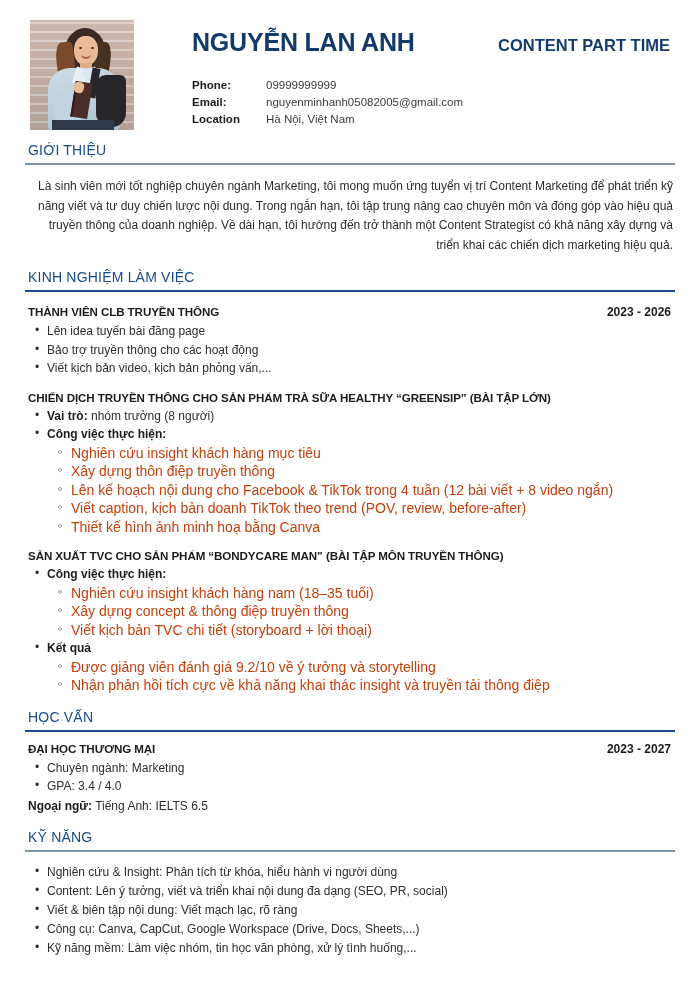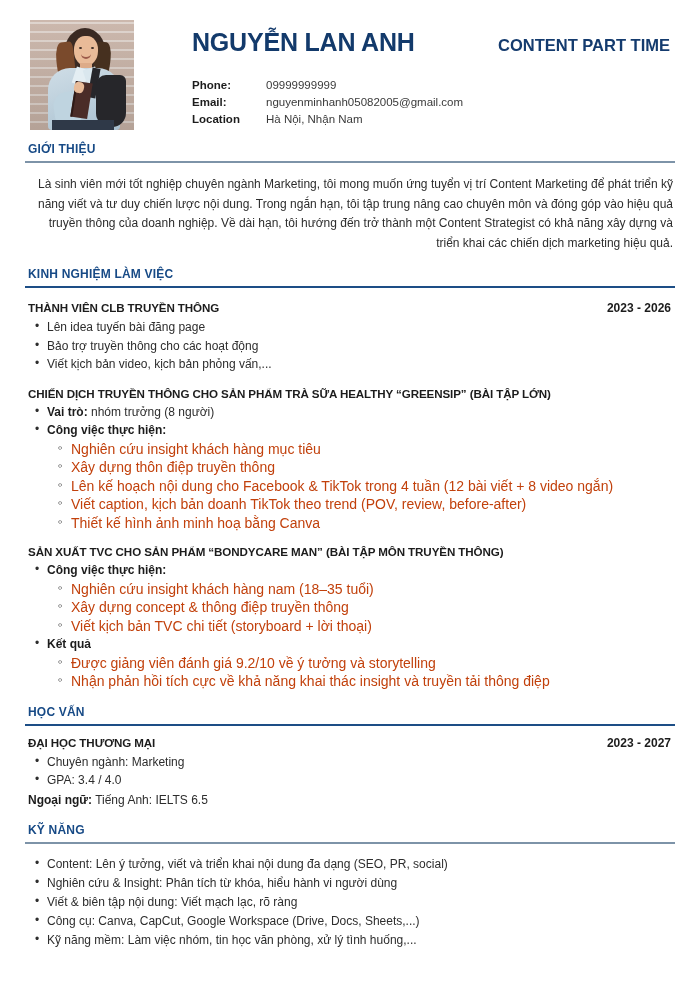--- a/index.html
+++ b/index.html
@@ -210,22 +210,22 @@
     width: 74px;
     flex: 0 0 74px;
     font-weight: bold;
     color: #1d1d1d;
   }
   .contact-value { color: #3a3a3a; }
 
   
   .section { margin-top: 14px; }
   .section-head {
-    font-size: 12px;
-    font-weight: bold;
+    font-size: 14px;
+    font-weight: normal;
     color: #174a86;
     letter-spacing: 0.2px;
     padding-left: 3px;
   }
   .rule {
     height: 2px;
     background: #7d93a8;
     margin-top: 5px;
   }
   .rule.dark { background: #1d4e86; }
@@ -354,21 +354,21 @@
         <div class="contact-row">
           <span class="contact-label">Phone:</span>
           <span class="contact-value">09999999999</span>
         </div>
         <div class="contact-row">
           <span class="contact-label">Email:</span>
           <span class="contact-value">nguyenminhanh05082005@gmail.com</span>
         </div>
         <div class="contact-row">
           <span class="contact-label">Location</span>
-          <span class="contact-value">Hà Nội, Nhận Nam</span>
+          <span class="contact-value">Hà Nội, Việt Nam</span>
         </div>
       </div>
     </div>
   </div>
 
   <div class="section">
     <div class="section-head">GIỚI THIỆU</div>
     <div class="rule"></div>
     <div class="summary">Là sinh viên mới tốt nghiệp chuyên ngành Marketing, tôi mong muốn ứng tuyển vị trí Content Marketing để phát triển kỹ năng viết và tư duy chiến lược nội dung. Trong ngắn hạn, tôi tập trung nâng cao chuyên môn và đóng góp vào hiệu quả truyền thông của doanh nghiệp. Về dài hạn, tôi hướng đến trở thành một Content Strategist có khả năng xây dựng và triển khai các chiến dịch marketing hiệu quả.</div>
   </div>
@@ -454,22 +454,22 @@
       </div>
     </div>
   </div>
 
   <div class="section">
     <div class="section-head">KỸ NĂNG</div>
     <div class="rule"></div>
 
     <div class="skills">
       <ul class="lvl1">
+        <li><span>Nghiên cứu &amp; Insight: Phân tích từ khóa, hiểu hành vi người dùng</span></li>
         <li><span>Content: Lên ý tưởng, viết và triển khai nội dung đa dạng (SEO, PR, social)</span></li>
-        <li><span>Nghiên cứu &amp; Insight: Phân tích từ khóa, hiểu hành vi người dùng</span></li>
         <li><span>Viết &amp; biên tập nội dung: Viết mạch lạc, rõ ràng</span></li>
         <li><span>Công cụ: Canva, CapCut, Google Workspace (Drive, Docs, Sheets,...)</span></li>
         <li><span>Kỹ năng mềm: Làm việc nhóm, tin học văn phòng, xử lý tình huống,...</span></li>
       </ul>
     </div>
   </div>
 
 </div>
 
 </body></html>

